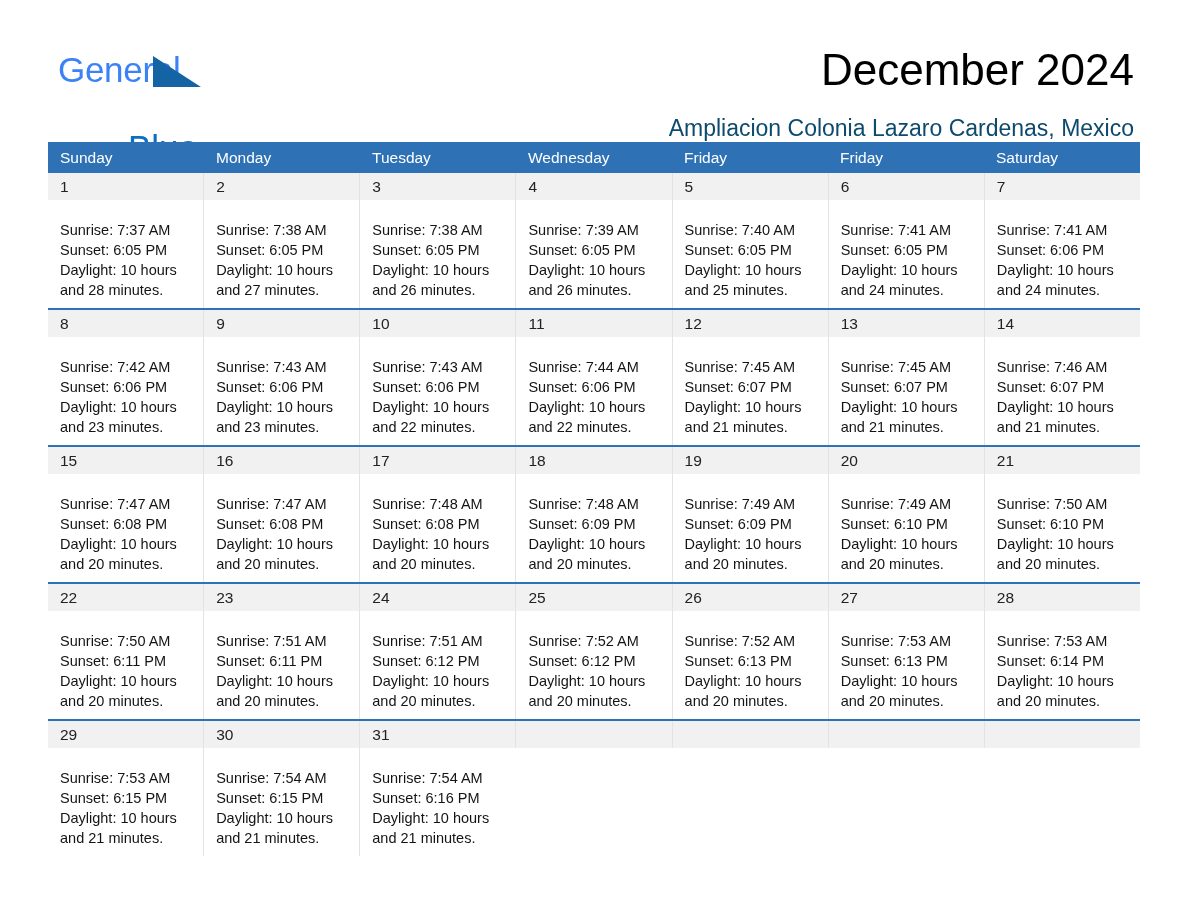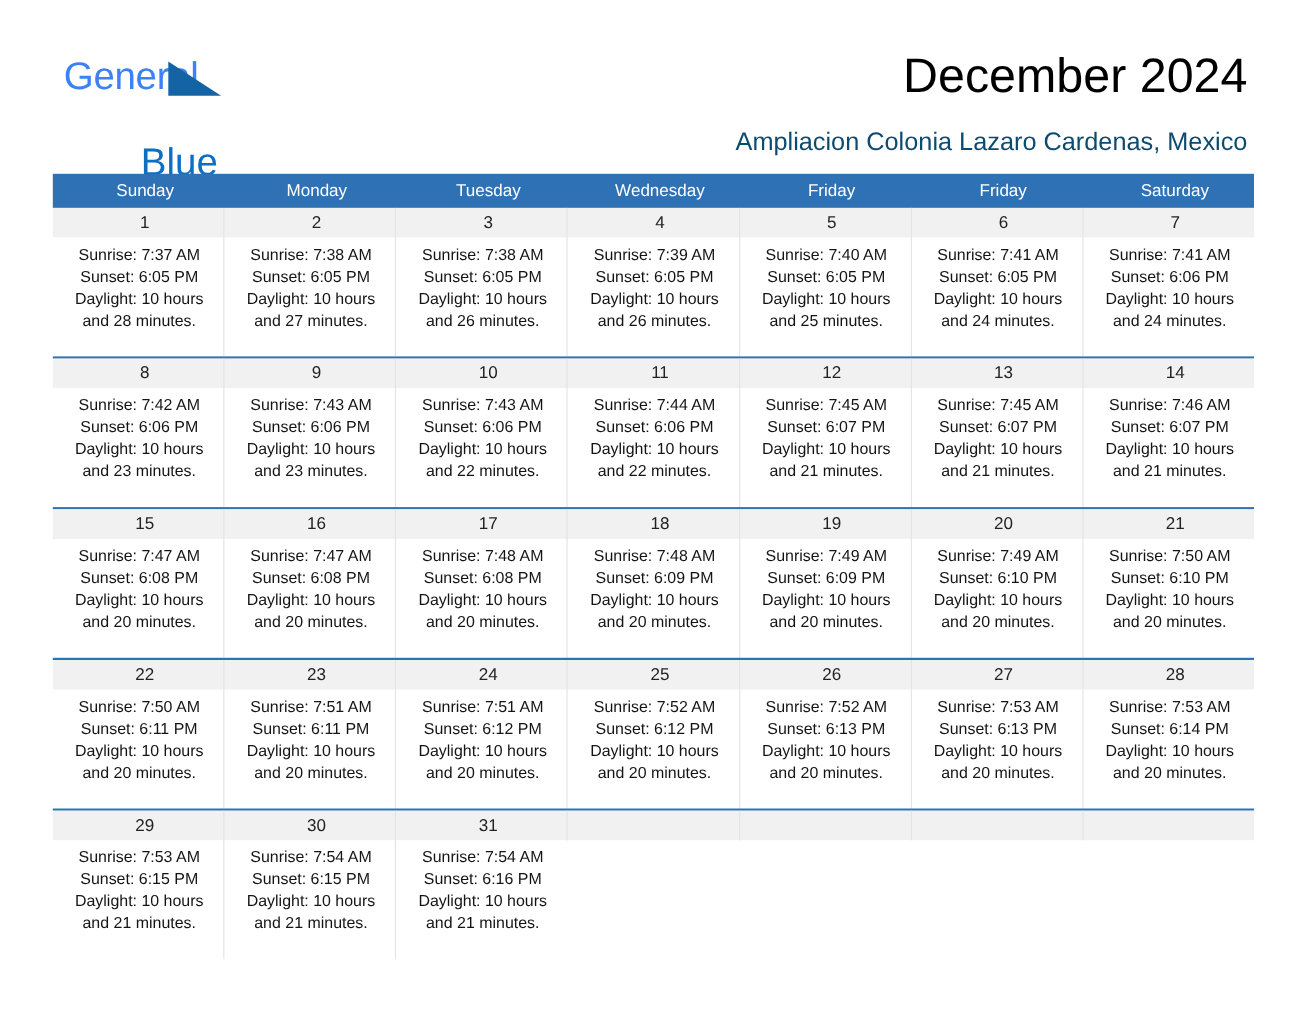--- a/index.html
+++ b/index.html
@@ -82,23 +82,22 @@
     font-size: 23px;
     color: #0c4a6e;
     line-height: 1;
     white-space: nowrap;
   }
 
   
   .calendar {
     position: absolute;
     left: 48px;
-    top: 158px;
+    top: 142px;
     width: 1092px;
-    text-align: center;
   }
 
   .dow-row {
     display: flex;
     background: #2E72B5;
     height: 31px;
   }
   .dow-cell {
     flex: 1 1 0;
     color: #ffffff;
@@ -135,21 +134,21 @@
     border-left: none;
   }
 
   .week-body {
     display: flex;
     height: 108px;
     background: #ffffff;
   }
   .body-cell {
     flex: 1 1 0;
-    padding: 6px 10px 0 12px;
+    padding: 20px 10px 0 12px;
     box-sizing: border-box;
     border-left: 1px solid #e3e3e3;
   }
   .body-cell:first-child {
     border-left: none;
   }
   .body-cell.empty {
     border-left: 1px solid transparent;
   }
   .info-line {

